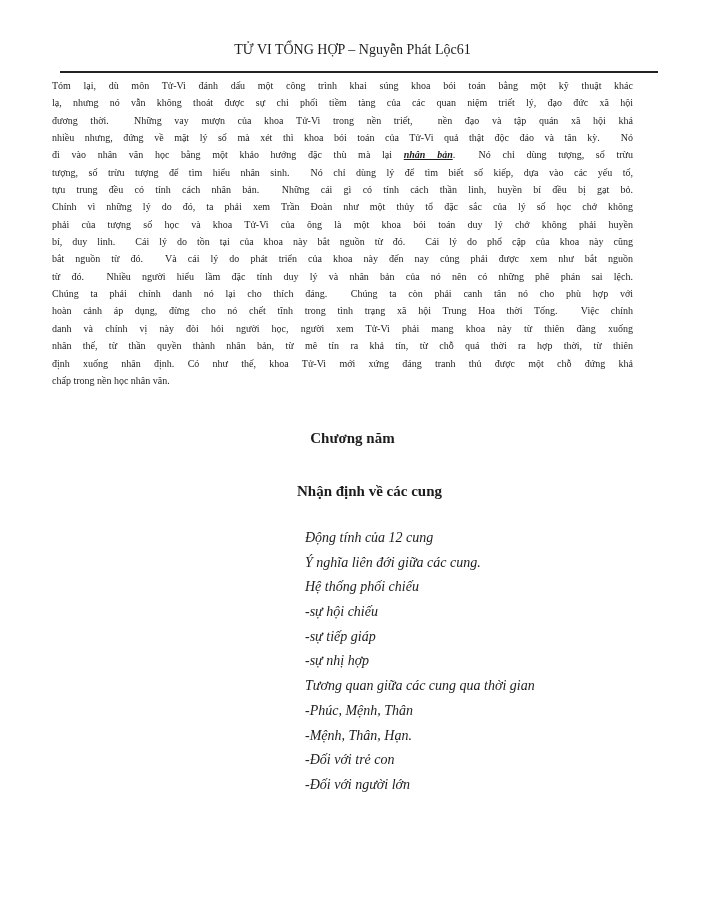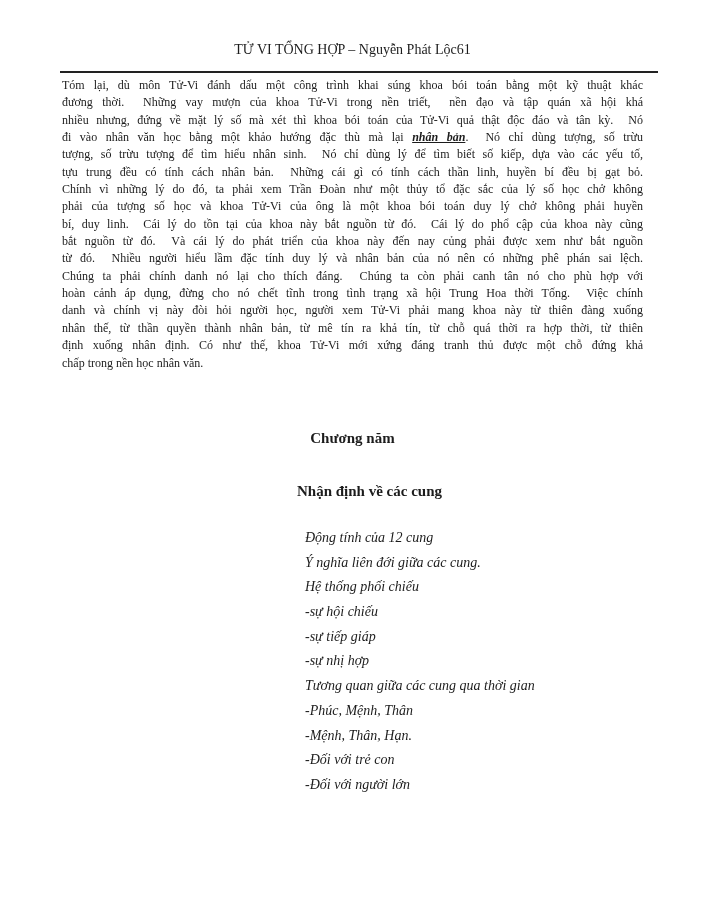--- a/index.html
+++ b/index.html
@@ -25,22 +25,22 @@
     line-height: 17px;
   }
   .header-rule {
     position: absolute;
     top: 71px; left: 60px;
     width: 598px; height: 1.5px;
     background: #222222;
   }
   .body-par {
     position: absolute;
-    top: 77px; left: 62px; width: 581px;
-    font-size: 12px;
+    top: 77px; left: 52px; width: 581px;
+    font-size: 10px;
   }
   .pline {
     height: 17.35px;
     line-height: 17.35px;
     overflow: hidden;
     white-space: normal;
     text-align: justify;
     text-align-last: justify;
     text-justify: inter-word;
   }
@@ -88,20 +88,21 @@
 
   <div class="header">
     <span>TỬ VI TỔNG HỢP – Nguyễn Phát Lộc</span>
     <span>61</span>
   </div>
 
   <div class="header-rule"></div>
 
   <div class="body-par">
       <div class="pline"><span>Tóm lại, dù môn Tử-Vi đánh dấu một công trình khai súng khoa bói toán bằng một kỹ thuật khác</span></div>
+      <div class="pline"><span>lạ, nhưng nó vẫn không thoát được sự chi phối tiềm tàng của các quan niệm triết lý, đạo đức xã hội</span></div>
       <div class="pline"><span>đương thời.&nbsp; Những vay mượn của khoa Tử-Vi trong nền triết,&nbsp; nền đạo và tập quán xã hội khá</span></div>
       <div class="pline"><span>nhiều nhưng, đứng về mặt lý số mà xét thì khoa bói toán của Tử-Vi quả thật độc đáo và tân kỳ.&nbsp; Nó</span></div>
       <div class="pline"><span>đi vào nhân văn học bằng một khảo hướng đặc thù mà lại </span><span class="seg-em">nhân bản</span><span>.&nbsp; Nó chỉ dùng tượng, số trừu</span></div>
       <div class="pline"><span>tượng, số trừu tượng để tìm hiểu nhân sinh.&nbsp; Nó chỉ dùng lý để tìm biết số kiếp, dựa vào các yếu tố,</span></div>
       <div class="pline"><span>tựu trung đều có tính cách nhân bản.&nbsp; Những cái gì có tính cách thần linh, huyền bí đều bị gạt bỏ.</span></div>
       <div class="pline"><span>Chính vì những lý do đó, ta phải xem Trần Đoàn như một thủy tổ đặc sắc của lý số học chở không</span></div>
       <div class="pline"><span>phải của tượng số học và khoa Tử-Vi của ông là một khoa bói toán duy lý chở không phải huyền</span></div>
       <div class="pline"><span>bí, duy linh.&nbsp; Cái lý do tồn tại của khoa này bắt nguồn từ đó.&nbsp; Cái lý do phổ cập của khoa này cũng</span></div>
       <div class="pline"><span>bắt nguồn từ đó.&nbsp; Và cái lý do phát triển của khoa này đến nay củng phải được xem như bắt nguồn</span></div>
       <div class="pline"><span>từ đó.&nbsp; Nhiều người hiểu lầm đặc tính duy lý và nhân bản của nó nên có những phê phán sai lệch.</span></div>

